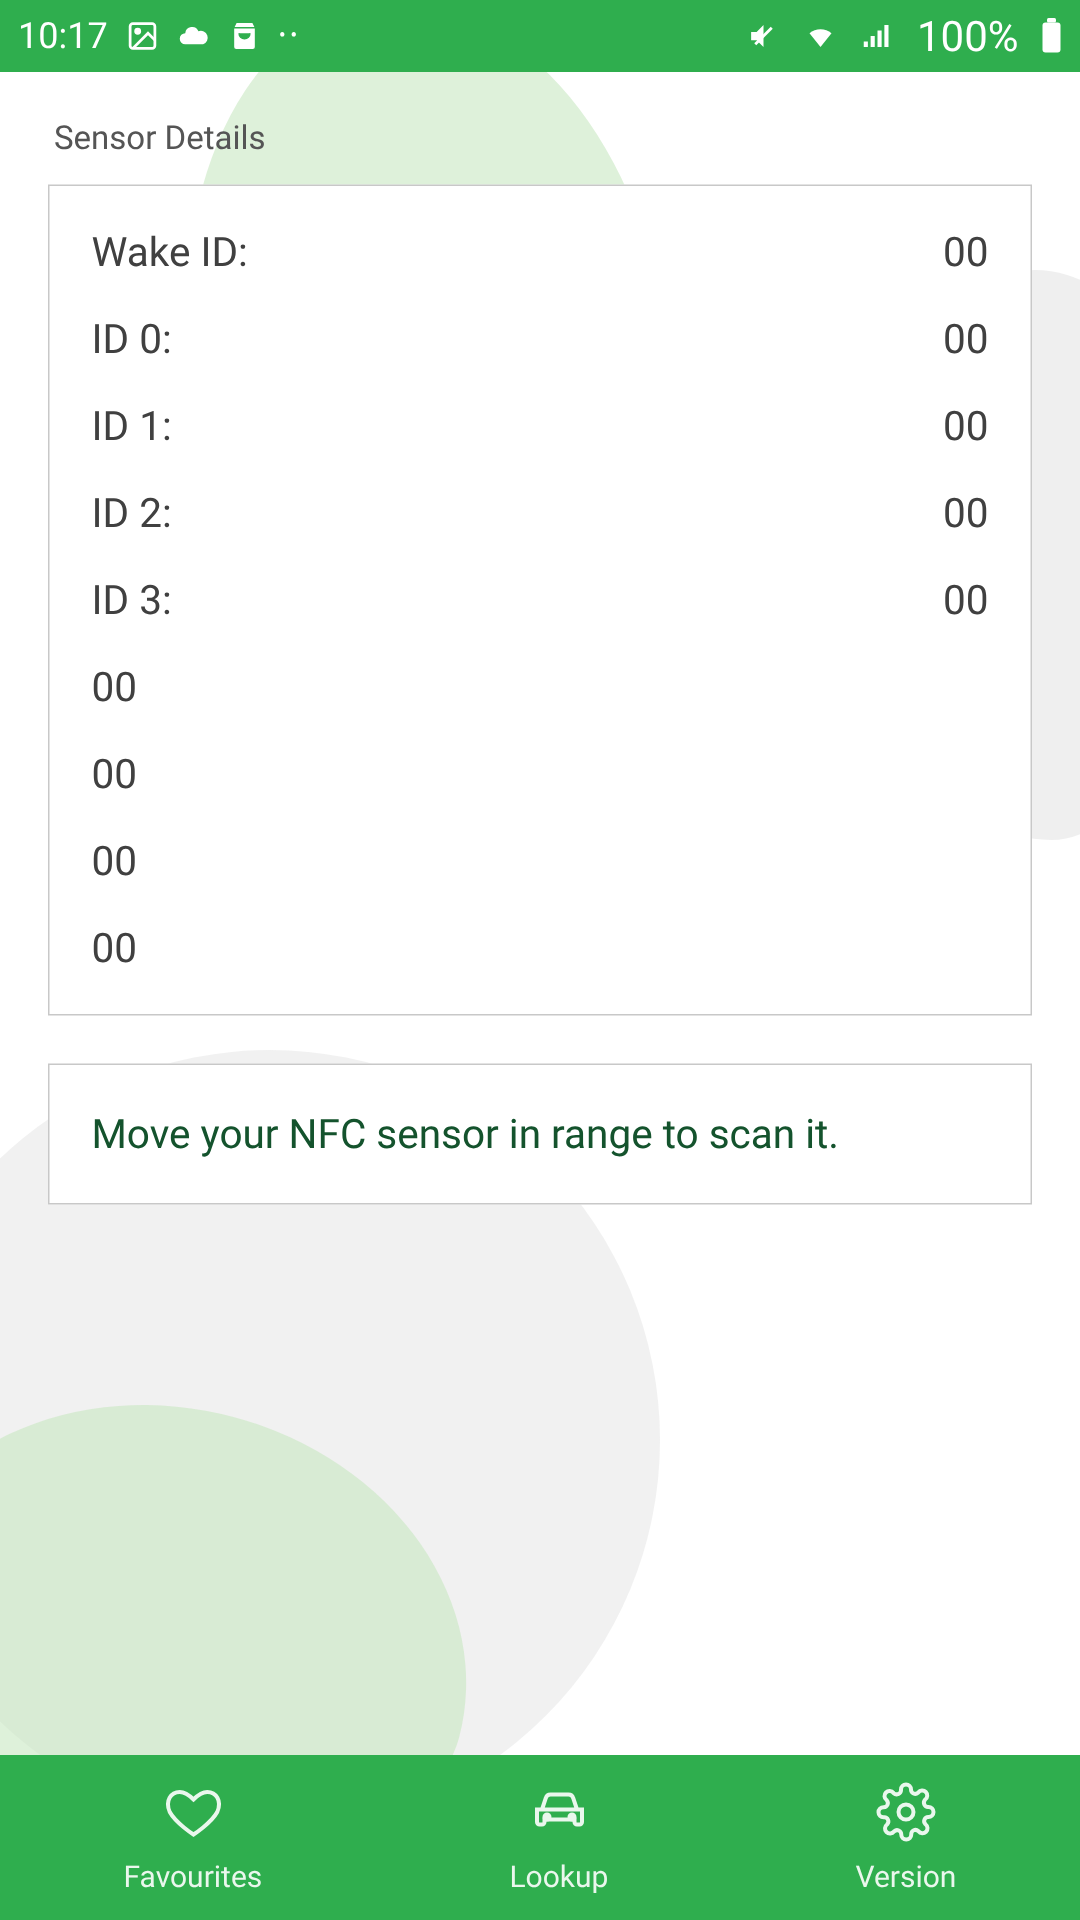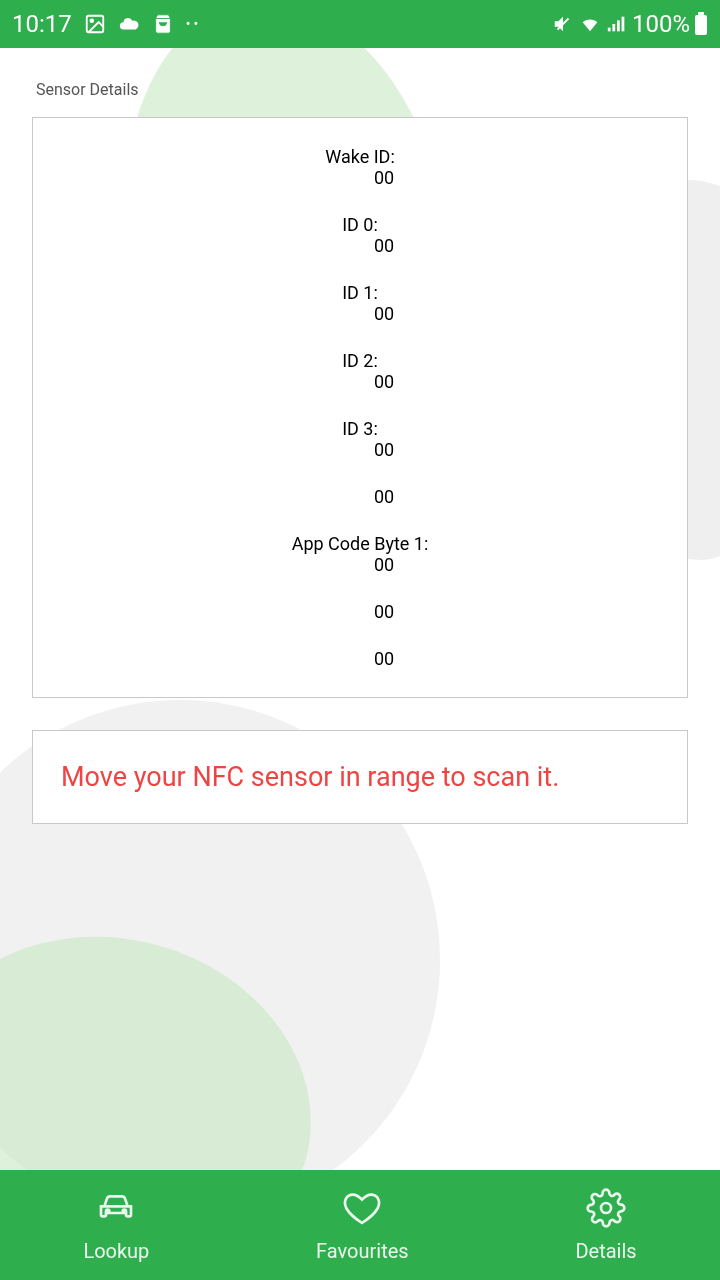--- a/index.html
+++ b/index.html
@@ -52,59 +52,58 @@
       height: 48px;
       display: flex;
       align-items: center;
       padding: 0 12px;
       color: #fff;
       font-size: 22px;
       position: relative;
       z-index: 10;
     }
     .status-left { display: flex; align-items: center; gap: 12px; }
-    .status-right { margin-left: auto; display: flex; align-items: center; gap: 4px; font-size: 24px; }
+    .status-right { margin-left: auto; display: flex; align-items: center; gap: 15px; font-size: 28px; }
     .status-time { font-size: 24px; font-weight: 400; }
     .status-icon { display: inline-flex; align-items: center; justify-content: center; }
 
     
     .content {
       position: relative;
       z-index: 5;
       flex: 1;
       padding: 32px 32px 0 32px;
       overflow: hidden;
     }
     .section-label {
-      font-size: 16px;
+      font-size: 22px;
       color: #555;
       margin-bottom: 18px;
       margin-left: 4px;
     }
     .card {
       background: #fff;
       border: 1px solid #c8c8c8;
       padding: 28px 28px;
       margin-bottom: 32px;
     }
     .row {
       display: flex;
       justify-content: space-between;
       align-items: center;
-      font-size: 18px;
-      color: #000000;
+      font-size: 27px;
+      color: #404040;
       margin-bottom: 26px;
-      flex-direction: column;
     }
     .row:last-child { margin-bottom: 0; }
     .row-label { }
-    .row-value { font-variant-numeric: tabular-nums; margin-left: 48px; }
+    .row-value { font-variant-numeric: tabular-nums; }
     .status-text {
       font-size: 27px;
-      color: #ef4444;
+      color: #14532d;
       line-height: 1.35;
     }
 
     
     .bottom-nav {
       background: #2fae4e;
       height: 110px;
       display: flex;
       align-items: center;
       justify-content: space-around;
@@ -202,57 +201,56 @@
       <span class="row-value">00</span>
     </div>
     <div class="row">
       <span class="row-label">ID 3:</span>
       <span class="row-value">00</span>
     </div>
     <div class="row">
       <span class="row-value">00</span>
     </div>
     <div class="row">
-      <span class="row-label">App Code Byte 1:</span>
       <span class="row-value">00</span>
     </div>
     <div class="row">
       <span class="row-value">00</span>
     </div>
     <div class="row">
       <span class="row-value">00</span>
     </div>
   </div>
 
   <div class="card">
     <div class="status-text">Move your NFC sensor in range to scan it.</div>
   </div>
 </div>
 
 <div class="bottom-nav">
+  <div class="nav-item">
+    <span>
+      <svg viewBox="0 0 24 24" fill="none" stroke="#fff" stroke-width="1.6">
+          <path d="M12 21s-7-4.5-9.5-9C.5 7.5 3 4 6.5 4 9 4 11 6 12 7c1-1 3-3 5.5-3C21 4 23.5 7.5 21.5 12 19 16.5 12 21 12 21z"></path>
+        </svg>
+    </span>
+    <span>Favourites</span>
+  </div>
   <div class="nav-item">
     <span>
       <svg viewBox="0 0 24 24" fill="none" stroke="#fff" stroke-width="1.6">
           <path d="M5 11l1.5-4.5A2 2 0 018.4 5h7.2a2 2 0 011.9 1.5L19 11M3 11h18v5a1 1 0 01-1 1h-1a1 1 0 01-1-1v-1H6v1a1 1 0 01-1 1H4a1 1 0 01-1-1v-5z"></path>
           <circle cx="7" cy="14" r="1" fill="#fff"></circle>
           <circle cx="17" cy="14" r="1" fill="#fff"></circle>
         </svg>
     </span>
     <span>Lookup</span>
   </div>
   <div class="nav-item">
     <span>
       <svg viewBox="0 0 24 24" fill="none" stroke="#fff" stroke-width="1.6">
-          <path d="M12 21s-7-4.5-9.5-9C.5 7.5 3 4 6.5 4 9 4 11 6 12 7c1-1 3-3 5.5-3C21 4 23.5 7.5 21.5 12 19 16.5 12 21 12 21z"></path>
-        </svg>
-    </span>
-    <span>Favourites</span>
-  </div>
-  <div class="nav-item">
-    <span>
-      <svg viewBox="0 0 24 24" fill="none" stroke="#fff" stroke-width="1.6">
           <circle cx="12" cy="12" r="3"></circle>
           <path d="M19.4 15a1.7 1.7 0 00.3 1.8l.1.1a2 2 0 11-2.8 2.8l-.1-.1a1.7 1.7 0 00-1.8-.3 1.7 1.7 0 00-1 1.5V21a2 2 0 01-4 0v-.1a1.7 1.7 0 00-1-1.5 1.7 1.7 0 00-1.8.3l-.1.1a2 2 0 11-2.8-2.8l.1-.1a1.7 1.7 0 00.3-1.8 1.7 1.7 0 00-1.5-1H3a2 2 0 010-4h.1a1.7 1.7 0 001.5-1 1.7 1.7 0 00-.3-1.8l-.1-.1a2 2 0 112.8-2.8l.1.1a1.7 1.7 0 001.8.3H9a1.7 1.7 0 001-1.5V3a2 2 0 014 0v.1a1.7 1.7 0 001 1.5 1.7 1.7 0 001.8-.3l.1-.1a2 2 0 112.8 2.8l-.1.1a1.7 1.7 0 00-.3 1.8V9a1.7 1.7 0 001.5 1H21a2 2 0 010 4h-.1a1.7 1.7 0 00-1.5 1z"></path>
         </svg>
     </span>
-    <span>Details</span>
+    <span>Version</span>
   </div>
 </div>
 
 </body></html>

